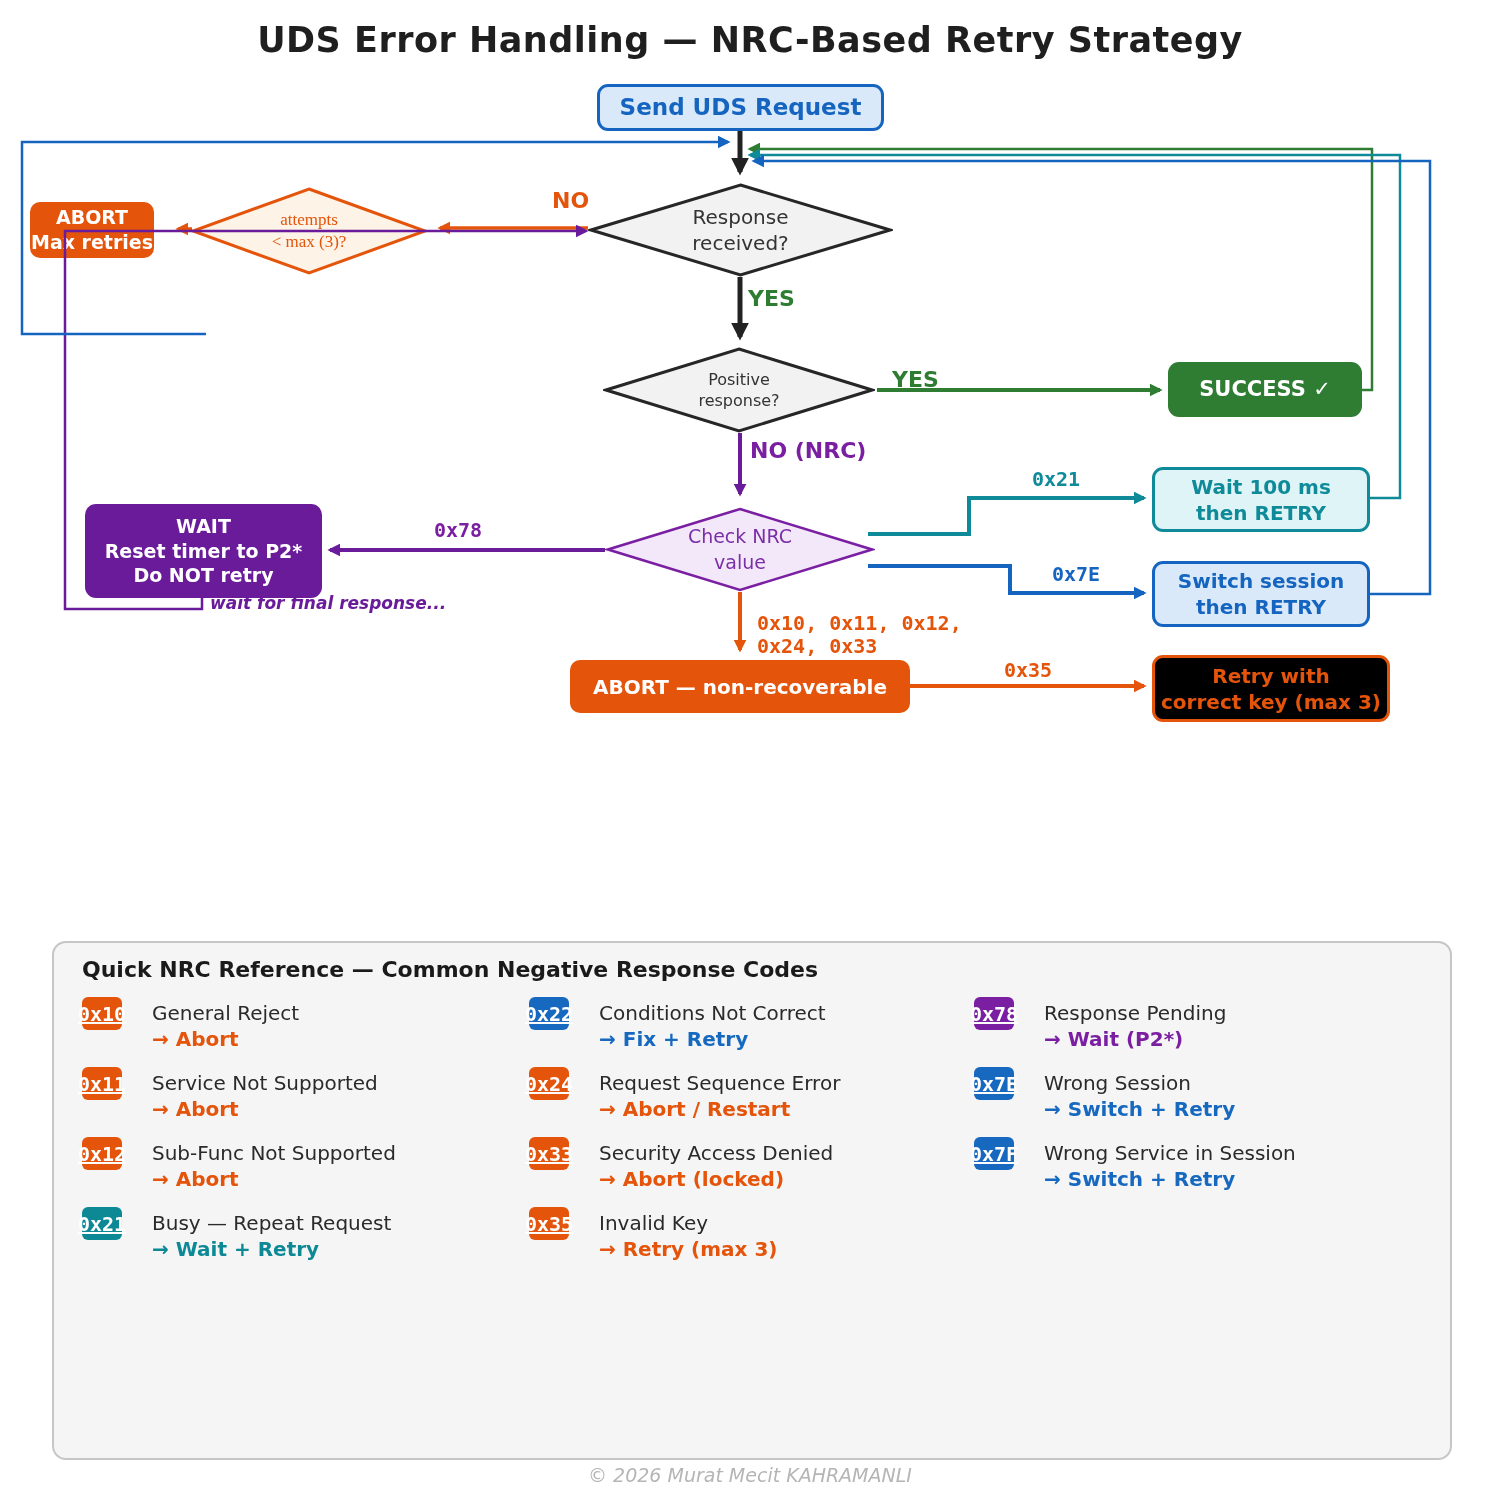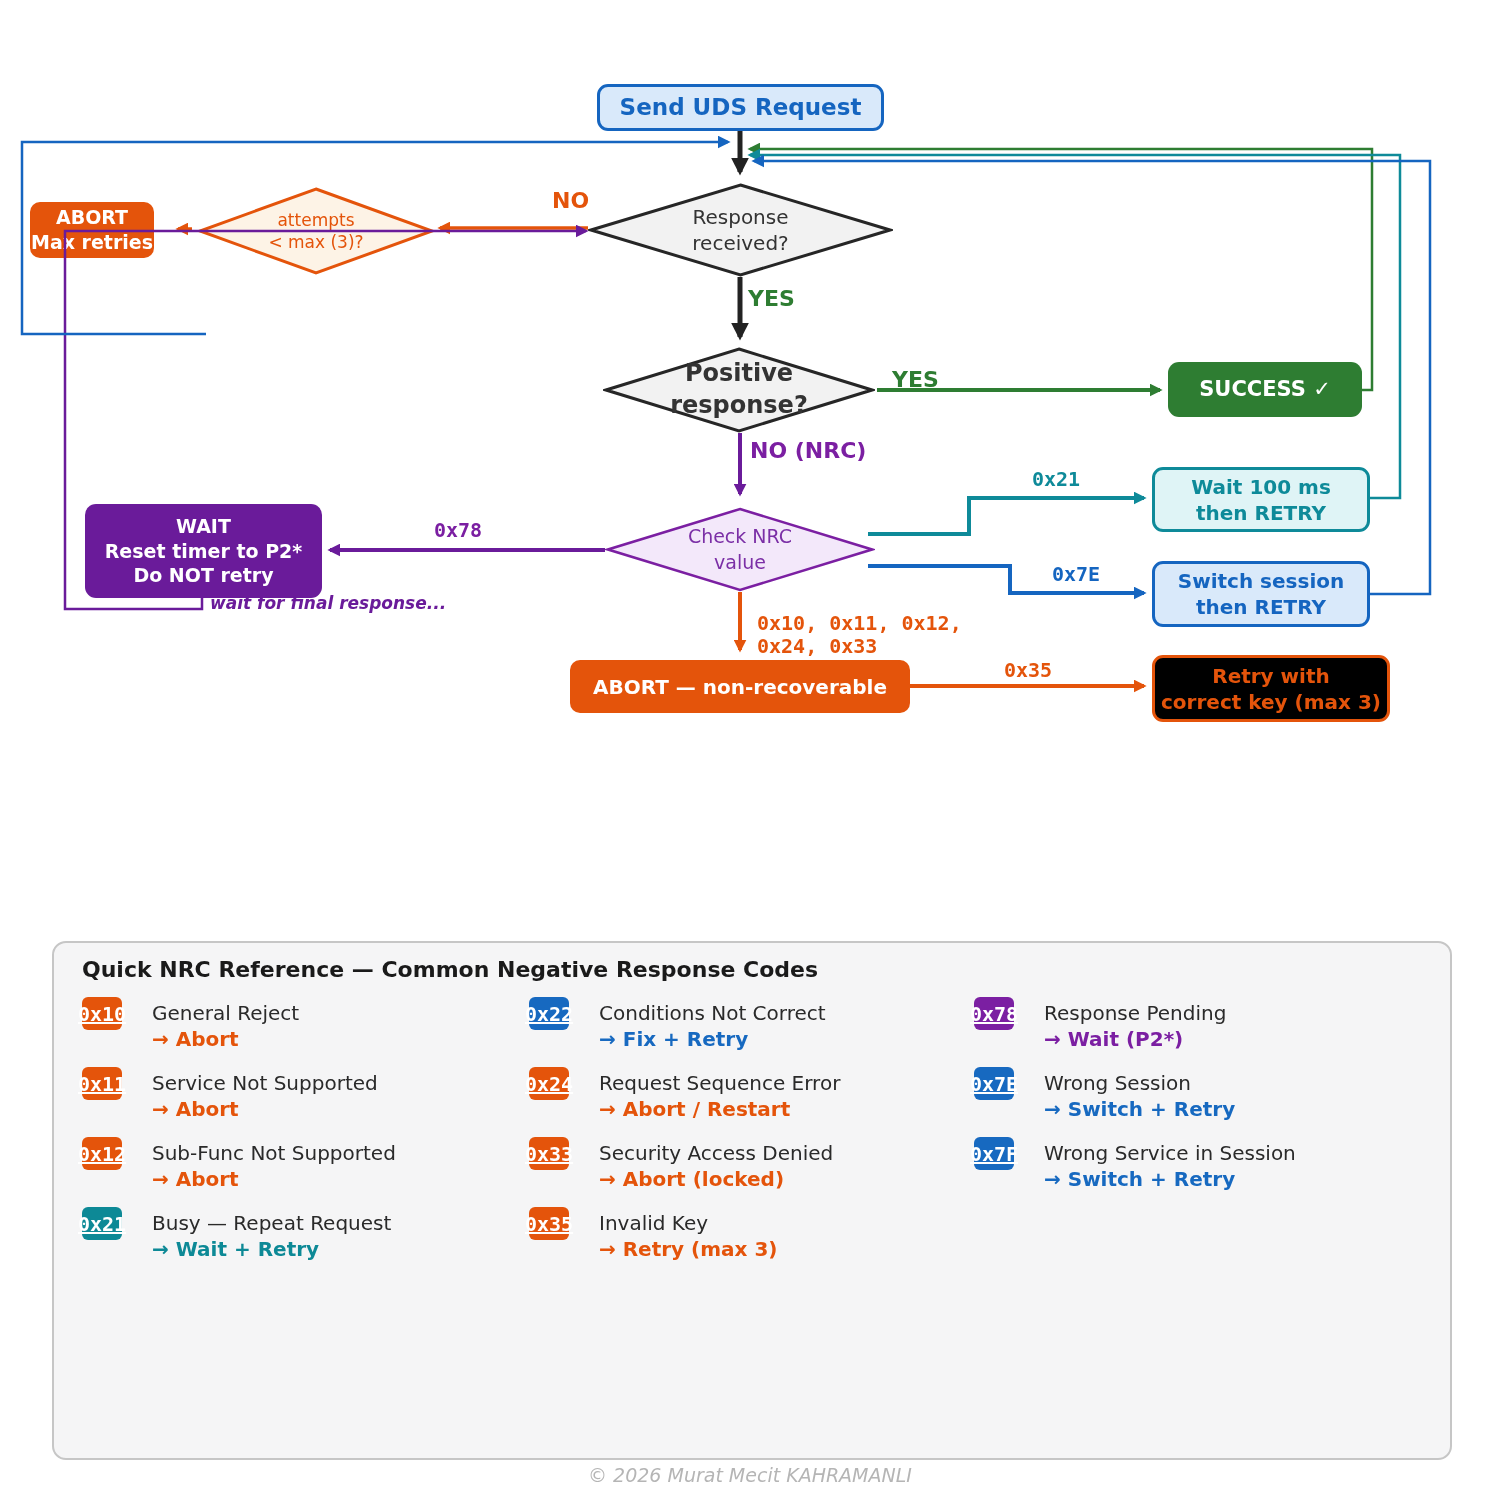--- a/index.html
+++ b/index.html
@@ -31,48 +31,49 @@
          display:flex;align-items:center;justify-content:center;text-decoration:underline;}
   .nrc-name{position:absolute;left:70px;top:4px;font-size:20px;color:#2a2a2a;white-space:nowrap;}
   .nrc-action{position:absolute;left:70px;top:30px;font-size:20px;font-weight:bold;white-space:nowrap;}
   .footer{left:0;top:1464px;width:1500px;text-align:center;font-size:19px;font-style:italic;color:#b5b5b5;}
 </style>
 </head>
 <body>
 
 <div class="canvas">
 
+  <div class="abs title">UDS Error Handling — NRC-Based Retry Strategy</div>
 
   <div class="abs node blue-box" style="left:597px;top:84px;width:287px;height:47px;font-size:23px;">Send UDS Request</div>
 
   <div class="diamond" style="left:588px;top:183px;width:305px;height:94px;">
     <svg width="305" height="94" viewBox="0 0 305 94">
       <polygon points="152.5,2 302,47 152.5,92 3,47" fill="#f2f2f2" stroke="#262626" stroke-width="3"></polygon>
     </svg>
     <div class="dlabel" style="font-size:20px;color:#333;">Response
 received?</div>
   </div>
 
-  <div class="diamond" style="left:197px;top:187px;width:238px;height:88px;">
+  <div class="diamond" style="left:190px;top:187px;width:238px;height:88px;font-family:Liberation Serif, serif;">
     <svg width="238" height="88" viewBox="0 0 238 88">
       <polygon points="119,2 235,44 119,86 3,44" fill="#fdf3e6" stroke="#e4540b" stroke-width="3"></polygon>
     </svg>
     <div class="dlabel" style="font-size:17px;color:#e4540b;">attempts
 &lt; max (3)?</div>
   </div>
 
   <div class="abs node orange-box" style="left:30px;top:202px;width:124px;height:56px;font-size:19px;">ABORT
 Max retries</div>
 
 
   <div class="diamond" style="left:603px;top:347px;width:272px;height:86px;">
     <svg width="272" height="86" viewBox="0 0 272 86">
       <polygon points="136,2 269,43 136,84 3,43" fill="#f2f2f2" stroke="#262626" stroke-width="3"></polygon>
     </svg>
-    <div class="dlabel" style="font-size:24px;color:#333;font-weight:bold;">Positive
+    <div class="dlabel" style="font-size:16px;color:#333;">Positive
 response?</div>
   </div>
 
   <div class="abs node green-box" style="left:1168px;top:362px;width:194px;height:55px;font-size:21px;">SUCCESS ✓</div>
 
   <div class="diamond" style="left:605px;top:507px;width:270px;height:85px;">
     <svg width="270" height="85" viewBox="0 0 270 85">
       <polygon points="135,2 267,42.5 135,83 3,42.5" fill="#f3e8fa" stroke="#7b1fa2" stroke-width="2.5"></polygon>
     </svg>
     <div class="dlabel" style="font-size:19px;color:#7b2fa6;">Check NRC

